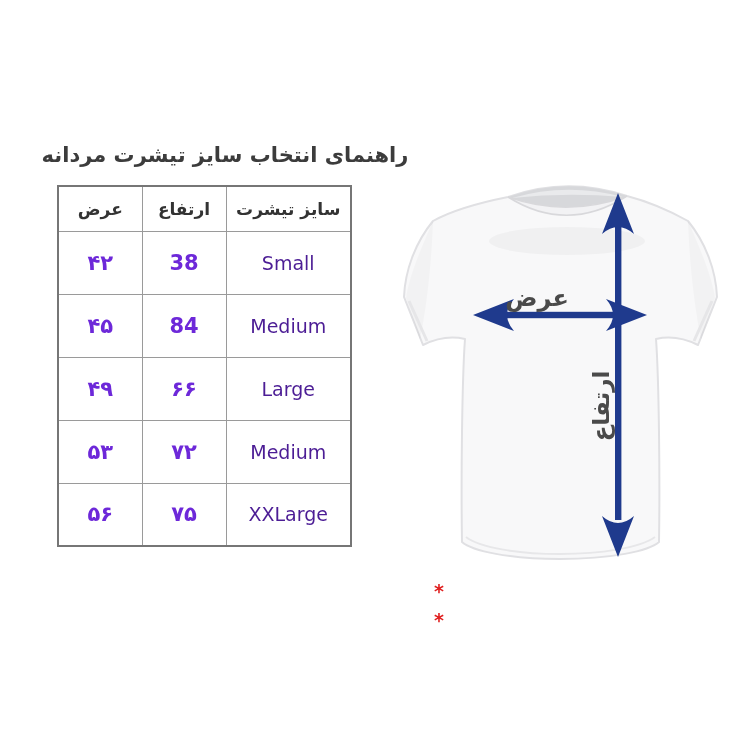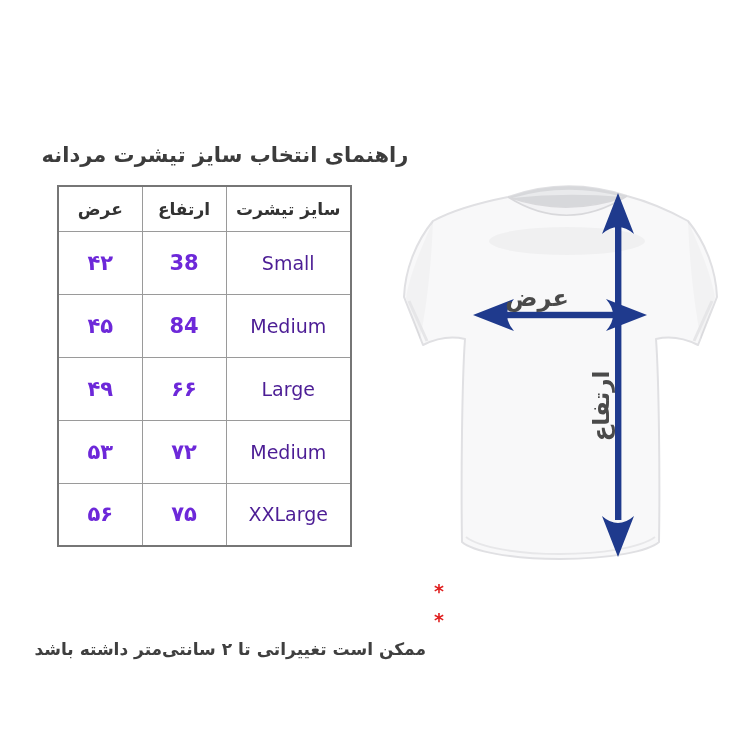--- a/index.html
+++ b/index.html
@@ -158,19 +158,15 @@
   </tbody>
     </table>
 
   <div class="notes" dir="rtl">
     <div class="note-line">
       <span class="note-marker">*</span>
     </div>
     <div class="note-line">
       <span class="note-marker">*</span>
     </div>
-    <div class="note-line">
-      <span class="note-marker hidden-marker">*</span>
-      <span class="note-text">ممکن است تغییراتی تا ۲ سانتی‌متر داشته باشد</span>
-    </div>
   </div>
 
 </div>
 
 </body></html>

